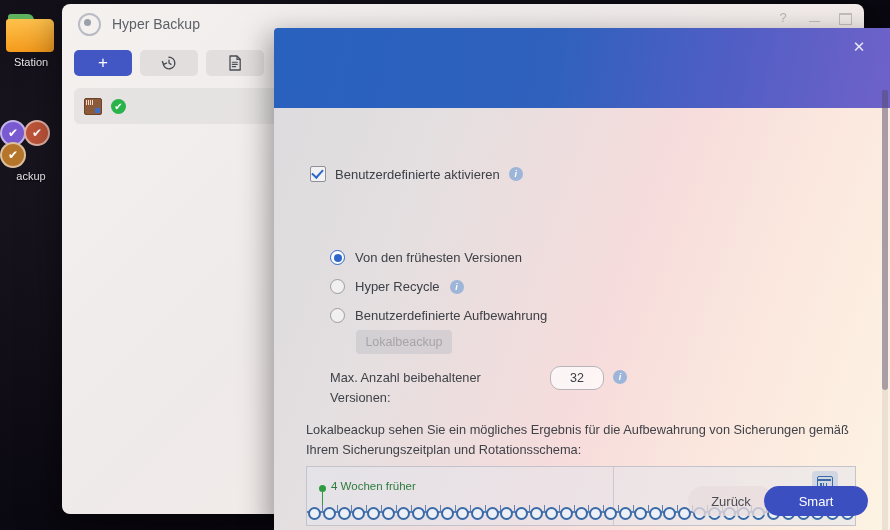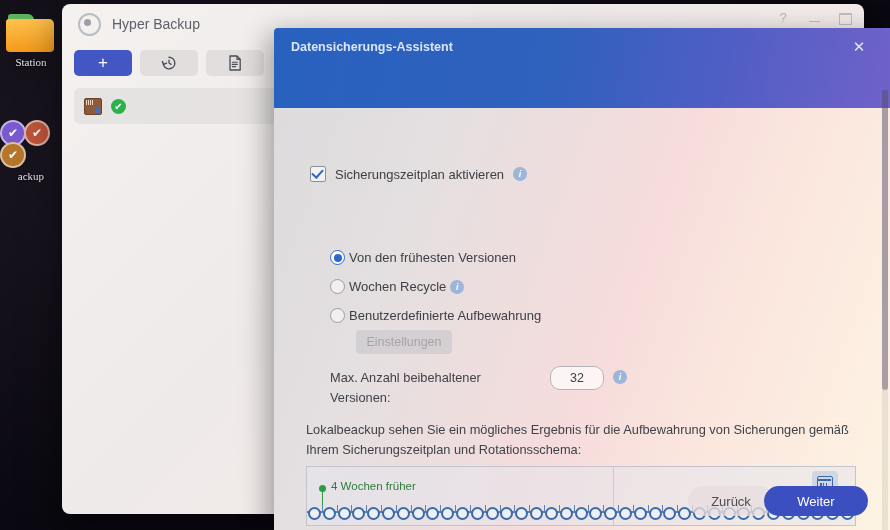--- a/index.html
+++ b/index.html
@@ -28,21 +28,20 @@
     left: 0; top: 0;
     width: 62px;
     height: 530px;
   }
   .desk-icon {
     position: absolute;
     width: 62px;
     text-align: center;
     color: #e9e9ee;
     font-size: 11px;
-    font-family: Liberation Serif, serif;
   }
   .desk-icon .label {
     display: block;
     margin-top: 2px;
     text-shadow: 0 1px 2px #000;
     white-space: nowrap;
     overflow: hidden;
   }
   #icon-folder { left: 0; top: 14px; }
   .folder-glyph {
@@ -301,21 +300,21 @@
   }
 
   #desc-1 {
     left: 52px; top: 86px;
     width: 520px;
     font-size: 12.8px;
     line-height: 20px;
     color: #3f4248;
   }
 
-  .radio-row { display: flex; align-items: center; gap: 4px; }
+  .radio-row { display: flex; align-items: center; gap: 10px; }
   #row-radio-1 { left: 56px; top: 142px; }
   #row-radio-2 { left: 56px; top: 171px; }
   #row-radio-3 { left: 56px; top: 200px; }
   .radio {
     width: 13px; height: 13px;
     border-radius: 50%;
     border: 1px solid #9a9ca3;
     background: rgba(255,255,255,.5);
     position: relative;
     flex: 0 0 auto;
@@ -543,53 +542,52 @@
     <div class="hb-item">
       <div class="hb-item-icon"></div>
       <div class="hb-status-ok">✔</div>
     </div>
   </div>
 </div>
 
 <div id="dialog">
 
   <div id="dialog-header">
-    <div id="dialog-subtitle">Datensicherungs-Assistent</div>
     <div id="dialog-close">✕</div>
   </div>
 
   <div id="dialog-scroll-track"></div>
   <div id="dialog-scroll-thumb"></div>
 
   <div id="dialog-body">
 
     <div class="row" id="row-enable">
       <div class="checkbox checked"></div>
-      <div class="row-label">Sicherungszeitplan aktivieren</div>
+      <div class="row-label">Benutzerdefinierte aktivieren</div>
       <div class="info-icon">i</div>
     </div>
 
 
     <div class="row radio-row" id="row-radio-1">
       <div class="radio selected"></div>
       <div class="row-label">Von den frühesten Versionen</div>
     </div>
 
     <div class="row radio-row" id="row-radio-2">
       <div class="radio"></div>
-      <div class="row-label">Wochen Recycle</div>
+      <div class="row-label">Hyper Recycle</div>
       <div class="info-icon">i</div>
     </div>
 
     <div class="row radio-row" id="row-radio-3">
       <div class="radio"></div>
       <div class="row-label">Benutzerdefinierte Aufbewahrung</div>
     </div>
 
-    <div class="row" id="btn-einstellungen">Einstellungen</div>
+    <div class="row" id="btn-einstellungen">Lokalbeackup</div>
 
     <div class="row" id="row-maxcount">
       <div id="max-label">Max. Anzahl beibehaltener Versionen:</div>
       <div id="max-input">32</div>
       <div class="info-icon" id="max-info">i</div>
     </div>
 
     <div class="row" id="desc-2">Lokalbeackup sehen Sie ein mögliches Ergebnis für die Aufbewahrung von Sicherungen gemäß Ihrem Sicherungszeitplan und Rotationsschema:</div>
 
     <div class="row" id="timeline-panel">
@@ -675,16 +673,16 @@
         </div>
       <div id="calendar-btn">
         <div class="cal-glyph"></div>
       </div>
     </div>
 
   </div>
 
   <div id="dialog-footer">
     <div class="dlg-btn" id="btn-back">Zurück</div>
-    <div class="dlg-btn" id="btn-next">Weiter</div>
+    <div class="dlg-btn" id="btn-next">Smart</div>
   </div>
 
 </div>
 
 </body></html>

